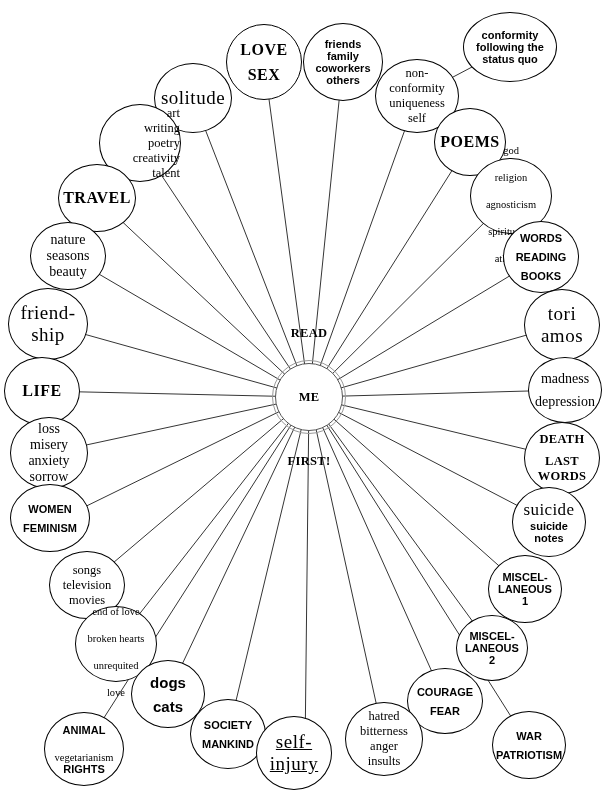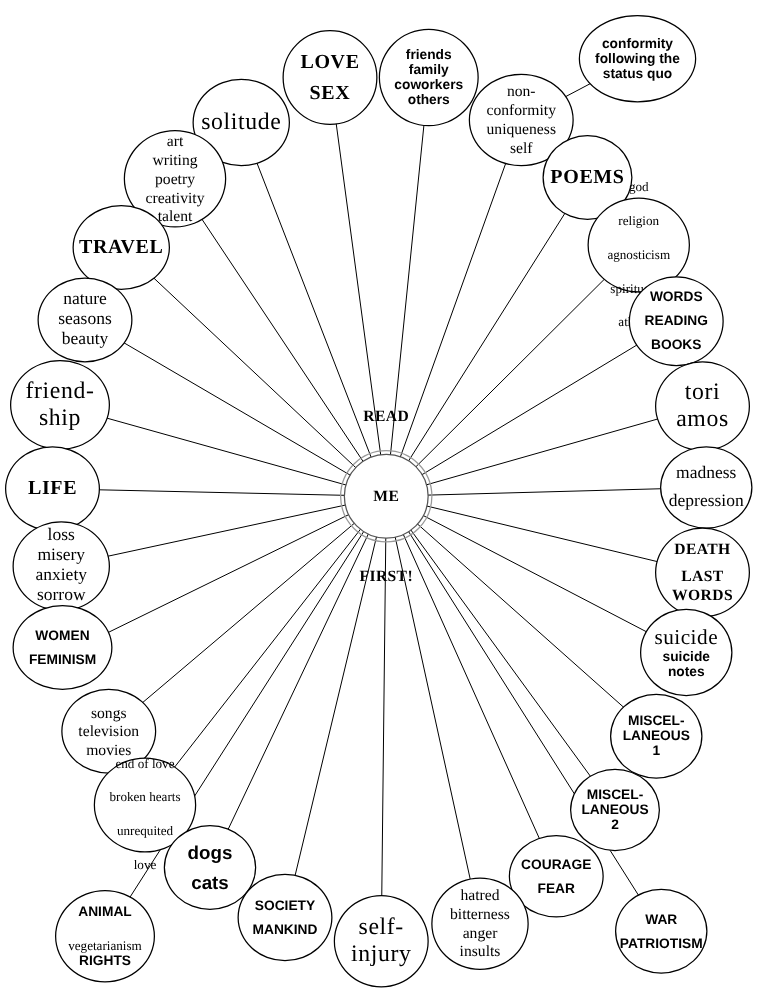--- a/index.html
+++ b/index.html
@@ -86,21 +86,21 @@
       <span class="line ss">conformity</span>
       <span class="line ss">uniqueness</span>
       <span class="line ss">self</span>
     </div>
     <div class="node" style="left: 154px; top: 63px; width: 78px; height: 70px;">
       <span class="line sl">solitude</span>
     </div>
     <div class="node" style="left: 434px; top: 108px; width: 72px; height: 68px;">
       <span class="line bs">POEMS</span>
     </div>
-    <div class="node" style="left: 99px; top: 104px; width: 82px; height: 78px;">
+    <div class="node" style="left: 99px; top: 104px; width: 82px; height: 78px; align-items: flex-end;">
       <span class="line ss">art</span>
       <span class="line ss">writing</span>
       <span class="line ss">poetry</span>
       <span class="line ss">creativity</span>
       <span class="line ss">talent</span>
     </div>
     <div class="node" style="left: 470px; top: 158px; width: 82px; height: 76px;">
       <span class="line sx">god</span>
       <span class="line sx">religion</span>
       <span class="line sx">agnosticism</span>
@@ -200,21 +200,21 @@
       <span class="line ss">hatred</span>
       <span class="line ss">bitterness</span>
       <span class="line ss">anger</span>
       <span class="line ss">insults</span>
     </div>
     <div class="node" style="left: 190px; top: 699px; width: 76px; height: 70px;">
       <span class="line b">SOCIETY</span>
       <span class="gap"></span>
       <span class="line b">MANKIND</span>
     </div>
-    <div class="node" style="left: 267px; top: 716px; width: 76px; height: 74px;">
+    <div class="node" style="left: 256px; top: 716px; width: 76px; height: 74px; text-decoration: underline;">
       <span class="line sl">self-</span>
       <span class="line sl">injury</span>
     </div>
     <div class="node" style="left: 44px; top: 712px; width: 80px; height: 74px;">
       <span class="line b">ANIMAL</span>
       <span class="line sx">vegetarianism</span>
       <span class="line b">RIGHTS</span>
     </div>
   </div>
 

